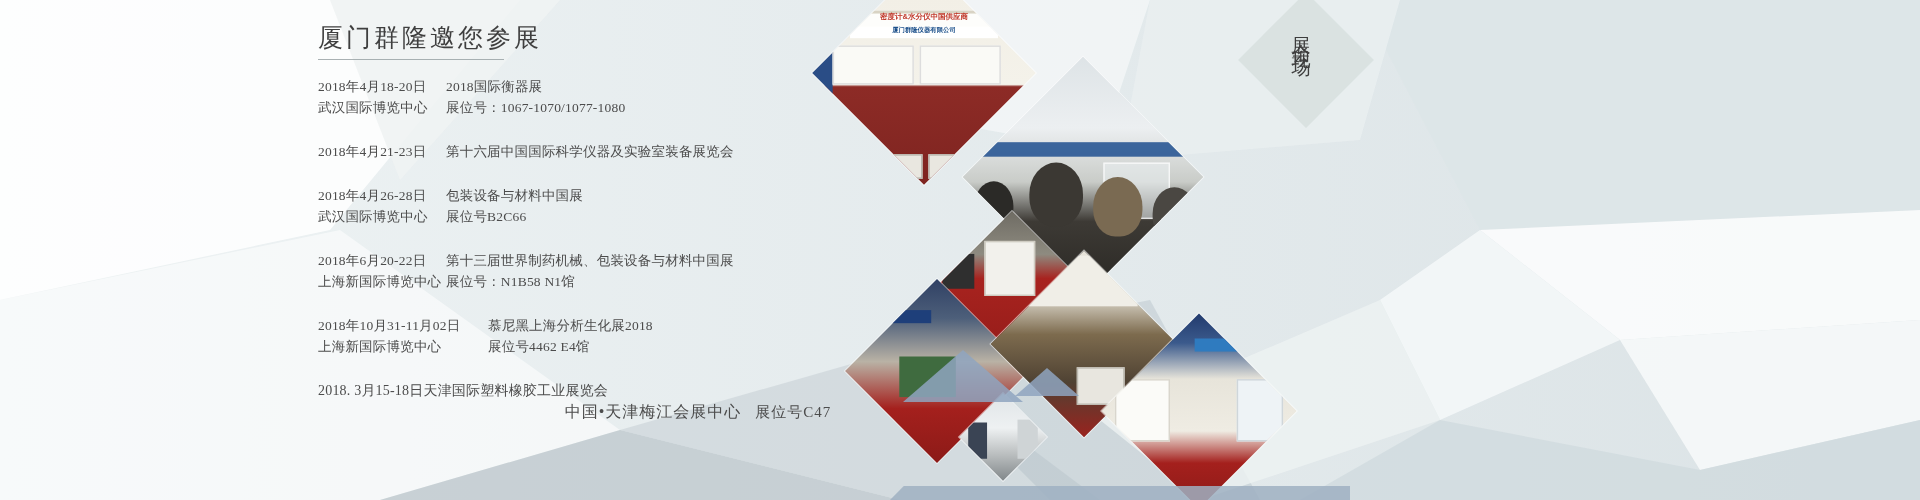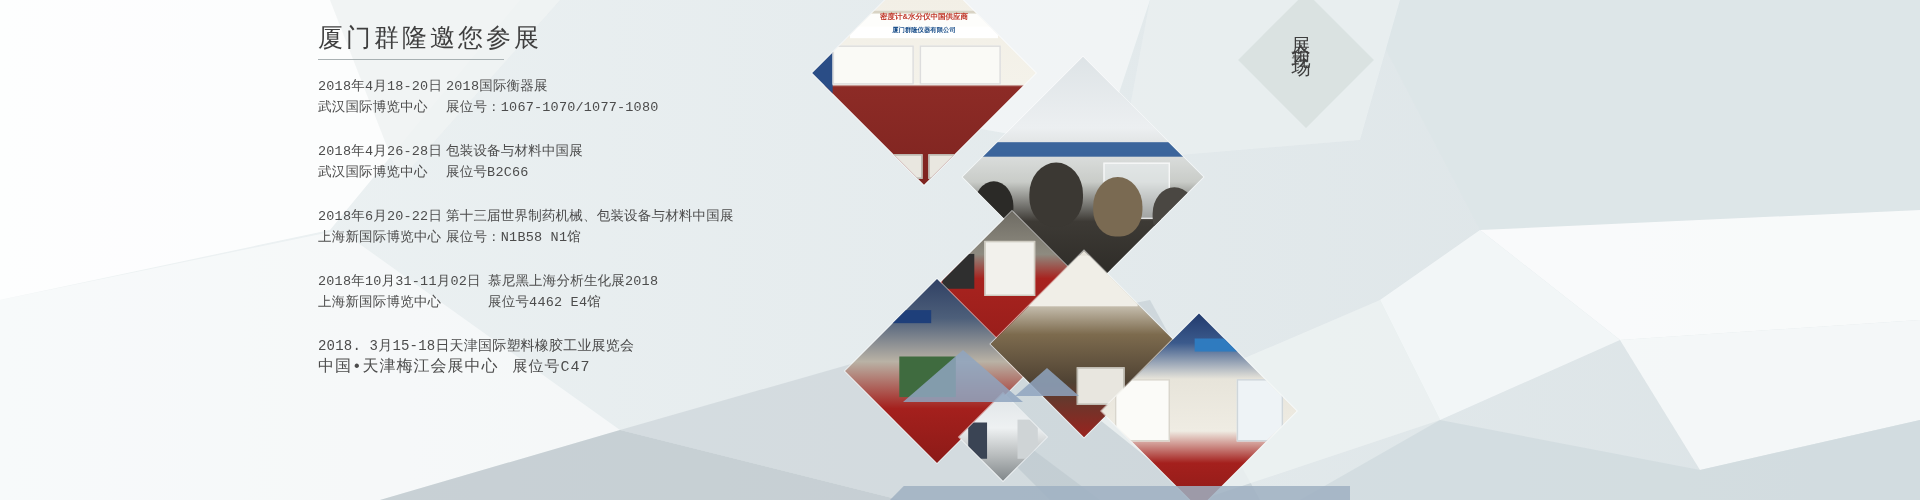--- a/index.html
+++ b/index.html
@@ -24,33 +24,33 @@
     color:#4a4a4a;
   }
   .headline{
     font-size:25px;letter-spacing:3px;color:#3f3f3f;
     font-weight:400;line-height:1.25;margin:0 0 6px 0;
     font-family:"Liberation Serif","DejaVu Serif",serif;
   }
   .rule{
     width:186px;height:1px;background:#9aa3a6;opacity:.85;margin:0 0 16px 0;
   }
-  .event{margin-bottom:23px;font-family:Liberation Mono, monospace;}
+  .event{margin-bottom:23px;}
   .event:last-child{margin-bottom:0;}
   .erow{
     display:flex;align-items:baseline;
     font-size:13.5px;line-height:21px;color:#4c4c4c;
     white-space:nowrap;letter-spacing:.2px;
   }
   .erow .c1{width:128px;flex:0 0 128px;}
   .erow .c2{flex:0 0 auto;}
   .event.wide .erow .c1{width:auto;flex:0 0 auto;}
   .event.wide .erow .c2{margin-left:0;}
   .event.last .erow{font-size:14px;}
-  .event.last .erow.l2{font-size:16px;letter-spacing:1px;}
+  .event.last .erow.l2{font-size:16px;letter-spacing:1px;justify-content:center;}
   .event.last .erow.l2 .c2{margin-left:14px;font-size:15px;}
 
   
   .vert-diamond{
     position:absolute;left:1258px;top:12px;width:96px;height:96px;
     background:rgba(205,216,214,.55);transform:rotate(45deg);
   }
   .vert-text{
     position:absolute;left:1288px;top:22px;
     writing-mode:vertical-rl;text-orientation:upright;
@@ -178,20 +178,24 @@
           <span class="c1">2018年4月18-20日</span>
           <span class="c2">2018国际衡器展</span>
         </div>
       <div class="erow">
           <span class="c1">武汉国际博览中心</span>
           <span class="c2">展位号：1067-1070/1077-1080</span>
         </div>
     </div>
 
     <div class="event">
+      <div class="erow">
+          <span class="c1">2018年4月21-23日</span>
+          <span class="c2">第十六届中国国际科学仪器及实验室装备展览会</span>
+        </div>
     </div>
 
     <div class="event">
       <div class="erow">
           <span class="c1">2018年4月26-28日</span>
           <span class="c2">包装设备与材料中国展</span>
         </div>
       <div class="erow">
           <span class="c1">武汉国际博览中心</span>
           <span class="c2">展位号B2C66</span>

